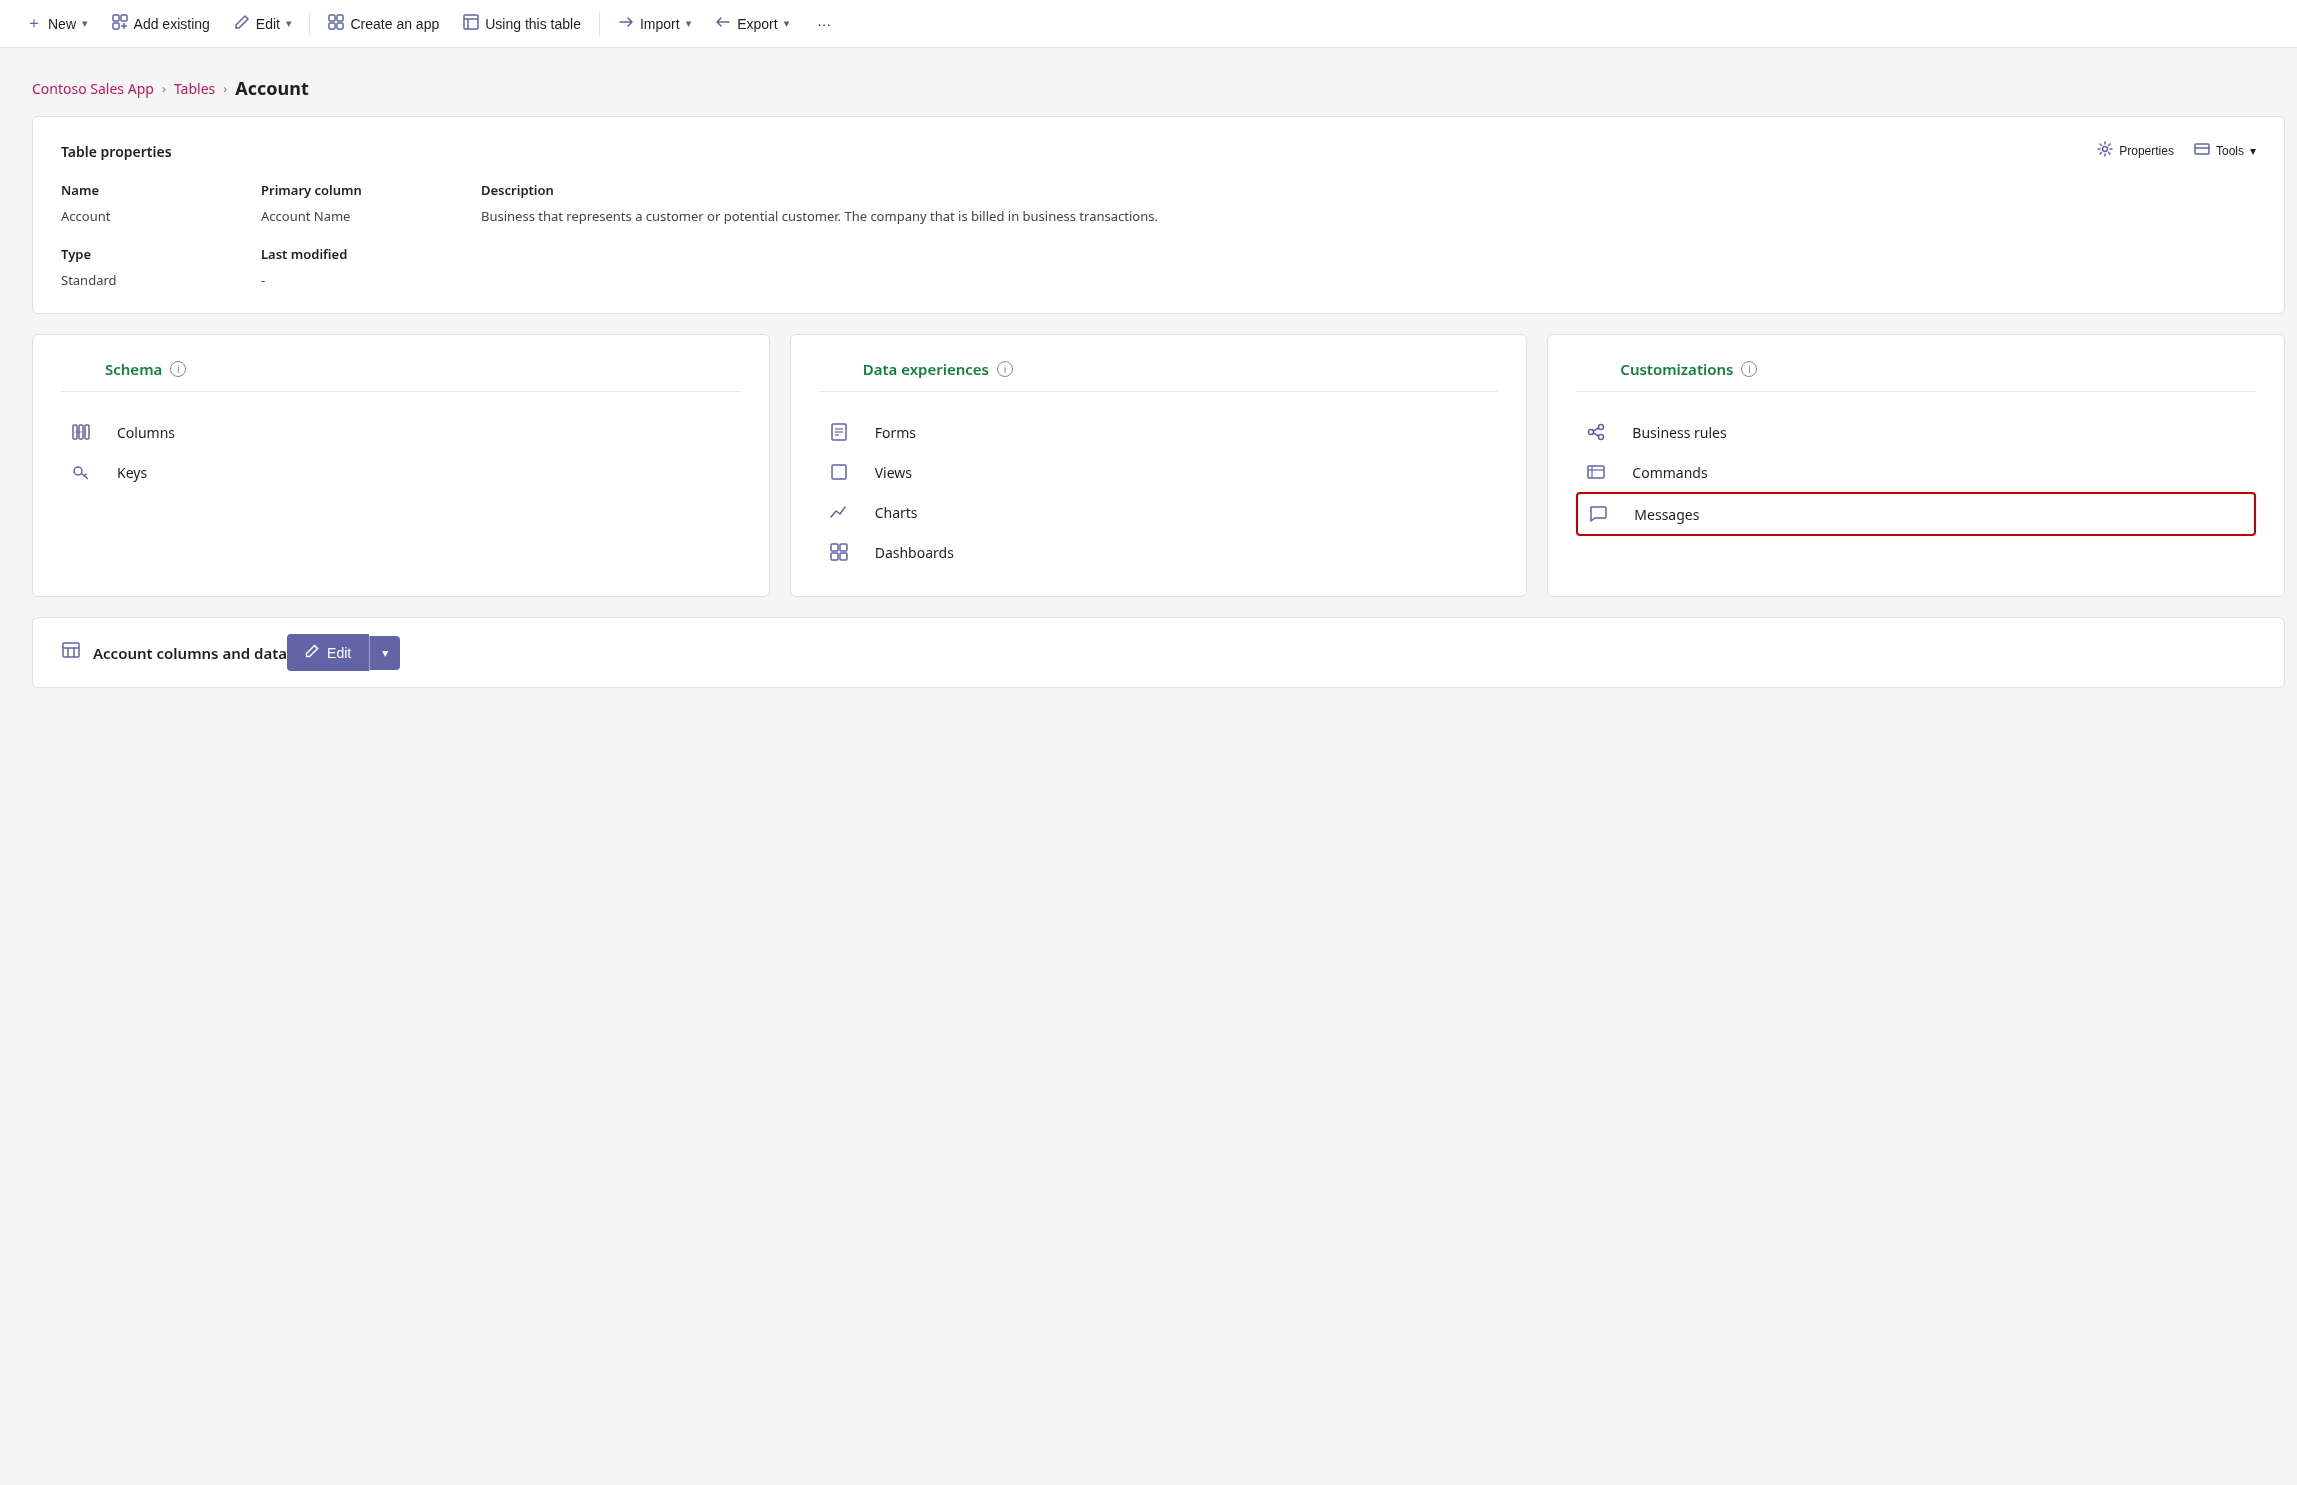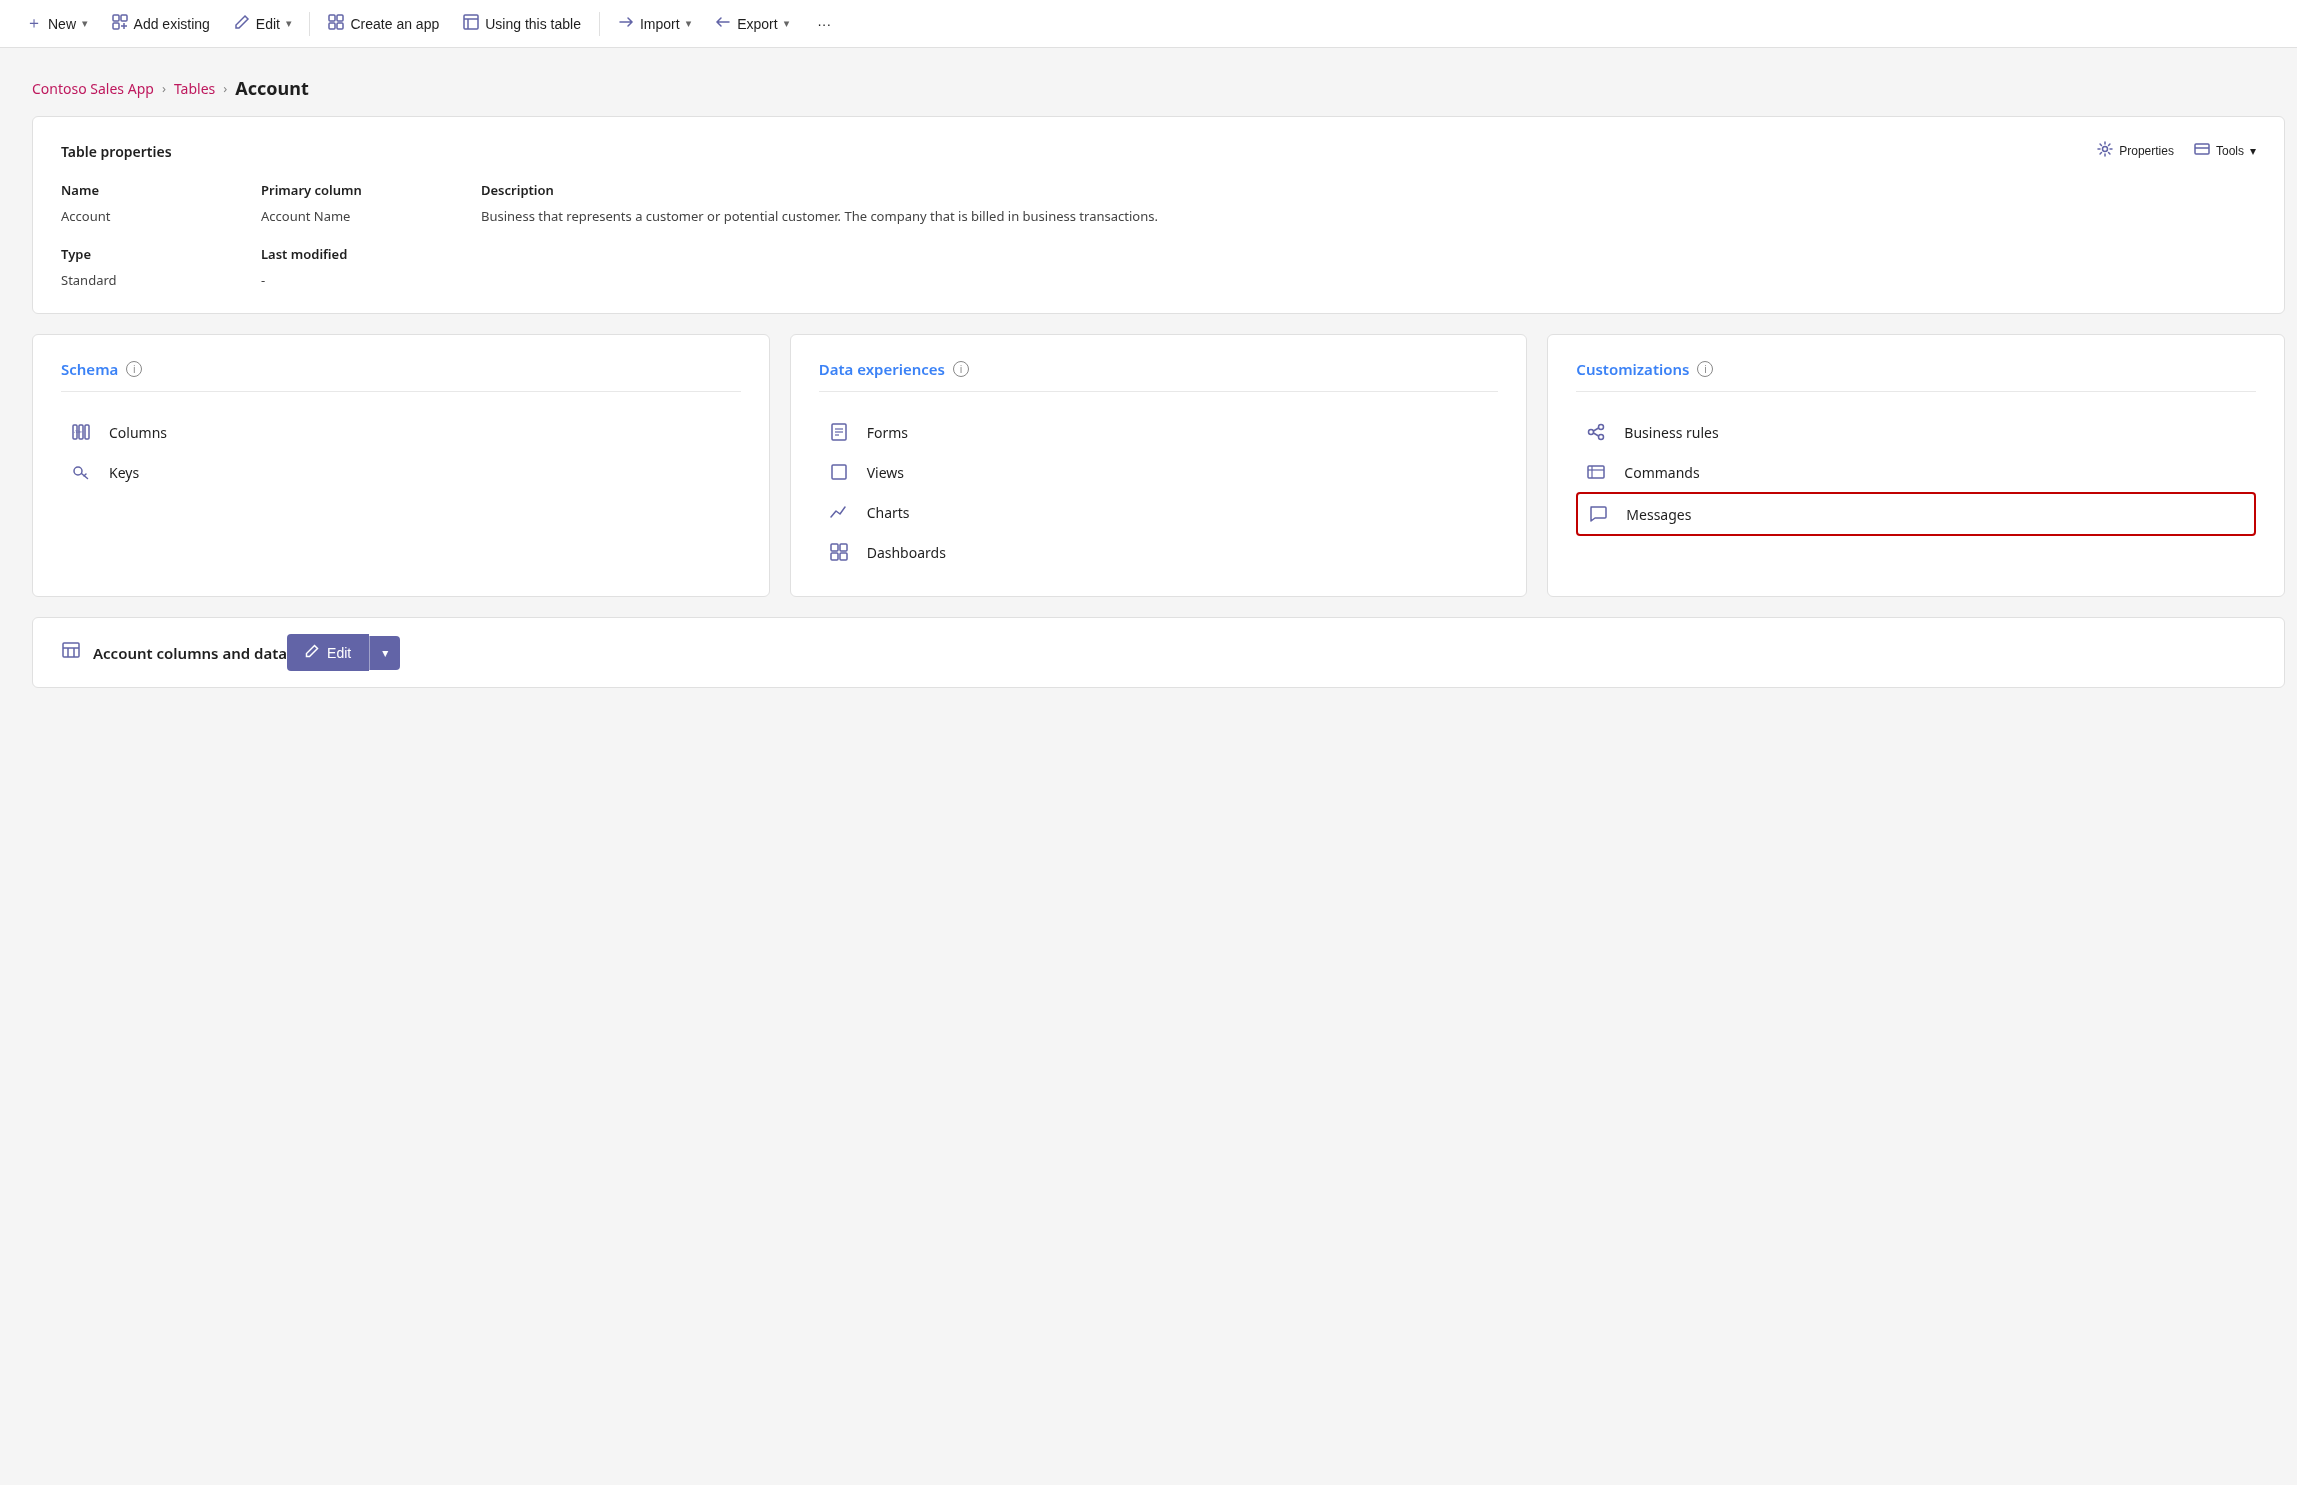--- a/index.html
+++ b/index.html
@@ -138,39 +138,40 @@
       display: flex;
       align-items: center;
       gap: 8px;
       margin-bottom: 20px;
       padding-bottom: 12px;
       border-bottom: 1px solid #e8e8e8;
     }
     .section-title {
       font-weight: 600;
       font-size: 15px;
-      color: #3b82f6;
+      color: #15803d;
+      margin-left: 44px;
     }
     .info-icon {
       display: inline-flex;
       align-items: center;
       justify-content: center;
       width: 16px;
       height: 16px;
       border-radius: 50%;
       border: 1.5px solid #888;
       color: #888;
       font-size: 10px;
       cursor: pointer;
     }
 
     .section-item {
       display: flex;
       align-items: center;
-      gap: 16px;
+      gap: 24px;
       padding: 10px 8px;
       cursor: pointer;
       border-radius: 4px;
       color: #1f1f1f;
       font-size: 14px;
       text-decoration: none;
     }
     .section-item .item-icon {
       color: #6264a7;
       font-size: 18px;

